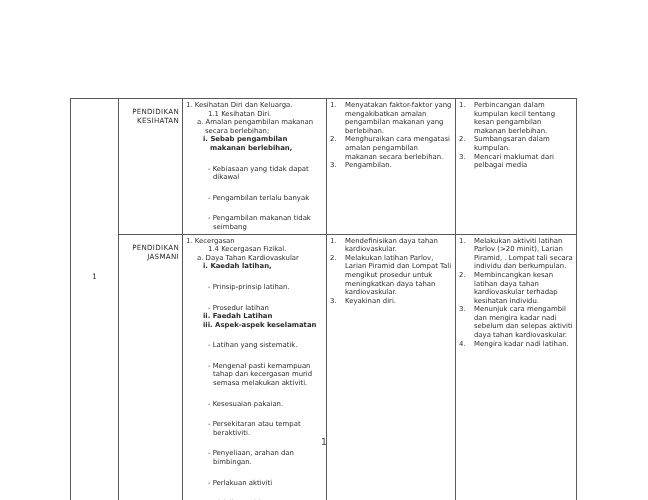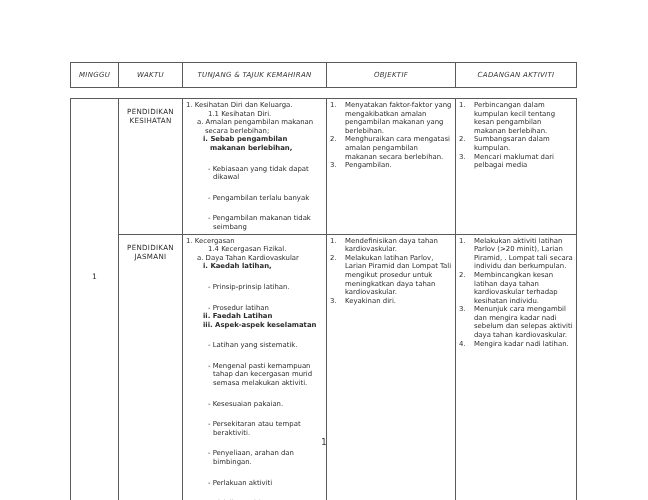--- a/index.html
+++ b/index.html
@@ -21,21 +21,21 @@
   .btable td {
     border:1px solid #5a5a5a; vertical-align:top;
     font-size:6.9px; line-height:8.6px; padding:2px 3px; color:#2b2b2b;
   }
   tr.row1 { height:112px; }
   tr.row2 { height:191px; }
 
   td.minggu-cell { text-align:center; vertical-align:middle; font-size:7.6px; }
   td.minggu-cell .minggu-num { position:relative; top:-27px; display:inline-block; }
 
-  td.waktu-cell { text-align:center; padding-top:8px; font-size:7.1px; line-height:9.4px; letter-spacing:0.3px;margin-left:40px; }
+  td.waktu-cell { text-align:right; padding-top:8px; font-size:7.1px; line-height:9.4px; letter-spacing:0.3px;margin-left:40px; }
 
   
   .ti   { white-space:normal; }
   .lvl0 { padding-left:8px;  text-indent:-8px; }
   .lvl1 { padding-left:18px; text-indent:-12px;margin-left:16px; }
   .lvl2 { padding-left:19px; text-indent:-8px; }
   .lvl3 { padding-left:24px; text-indent:-7px;font-weight:bold; }
   .lvl4 { padding-left:27px; text-indent:-5px;margin-top:12px; }
 
   
@@ -46,38 +46,20 @@
   .page-number {
     position:absolute; left:0; right:0; top:437px;
     text-align:center; font-size:8.5px; color:#333;
   }
 </style>
 </head>
 <body>
 
 <div class="sheet">
 
-  <table class="htable">
-    <colgroup>
-      <col style="width:48px">
-        <col style="width:64px">
-        <col style="width:144px">
-      <col style="width:129px">
-        <col style="width:121px">
-    </colgroup>
-    <tbody>
-        <tr>
-      <td>MINGGU</td>
-      <td>WAKTU</td>
-      <td>TUNJANG &amp; TAJUK KEMAHIRAN</td>
-      <td>OBJEKTIF</td>
-      <td>CADANGAN AKTIVITI</td>
-    </tr>
-  </tbody>
-    </table>
 
   <table class="btable">
     <colgroup>
       <col style="width:48px">
         <col style="width:64px">
         <col style="width:144px">
       <col style="width:129px">
         <col style="width:121px">
     </colgroup>
     <tbody>

